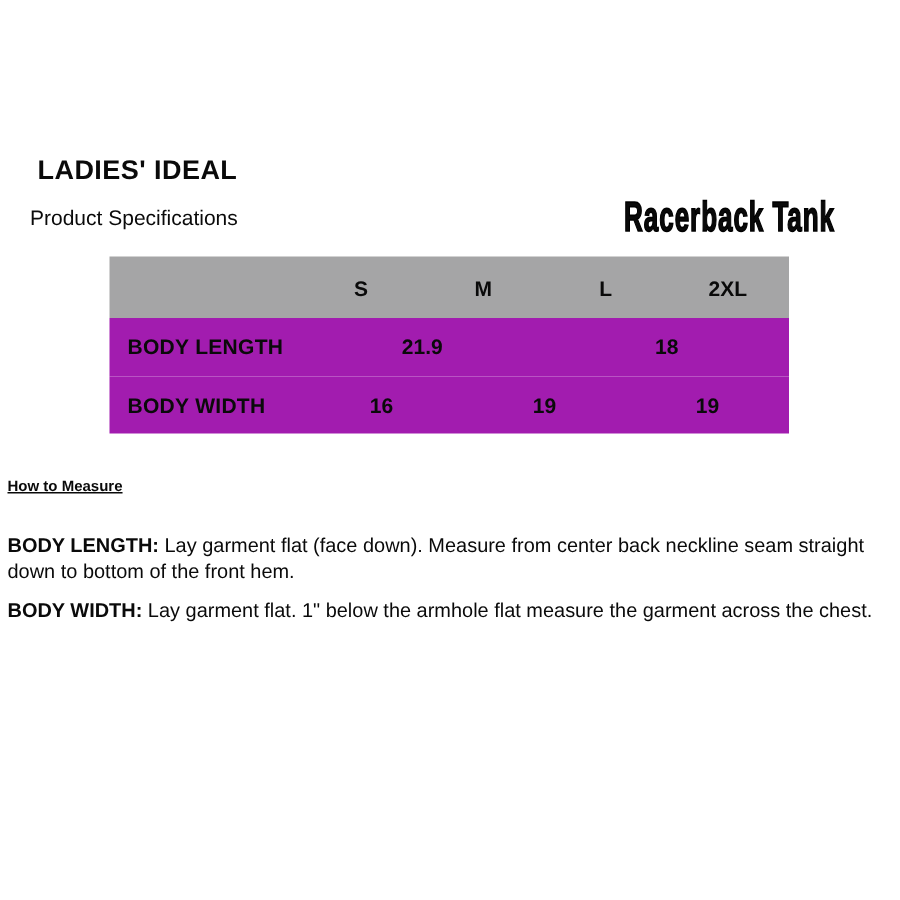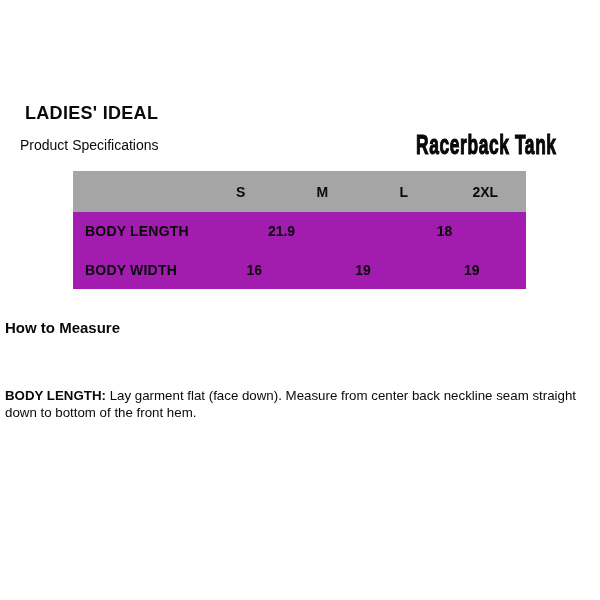--- a/index.html
+++ b/index.html
@@ -53,26 +53,26 @@
     display:flex; align-items:center;
     letter-spacing:0.2px;
   }
   .size-cell {
     flex:1 1 0;
     display:flex; align-items:center; justify-content:center;
   }
 
   .htm-heading {
     position:absolute; left:5px; top:319px;
-    font-size:15px; font-weight:bold;
+    font-size:10px; font-weight:bold;text-decoration:underline;
   }
 
   .instructions {
     position:absolute; left:5px; top:355px; width:594px;
-    font-size:13.3px; line-height:17px;margin-top:32px;
+    font-size:13.3px; line-height:17px;
   }
   .instructions p { margin:0 0 9px 0; }
   .instr-label { font-weight:bold; }
 </style>
 </head>
 <body>
 
 <div>
 
   <div class="brand">LADIES' IDEAL</div>
@@ -105,15 +105,16 @@
       <div class="size-cell">19</div>
       <div class="size-cell">19</div>
     </div>
 
   </div>
 
   <div class="htm-heading">How to Measure</div>
 
   <div class="instructions">
     <p><span class="instr-label">BODY LENGTH:</span> <span>Lay garment flat (face down). Measure from center back neckline seam straight down to bottom of the front hem.</span></p>
+    <p><span class="instr-label">BODY WIDTH:</span> <span>Lay garment flat. 1" below the armhole flat measure the garment across the chest.</span></p>
   </div>
 
 </div>
 
 </body></html>

